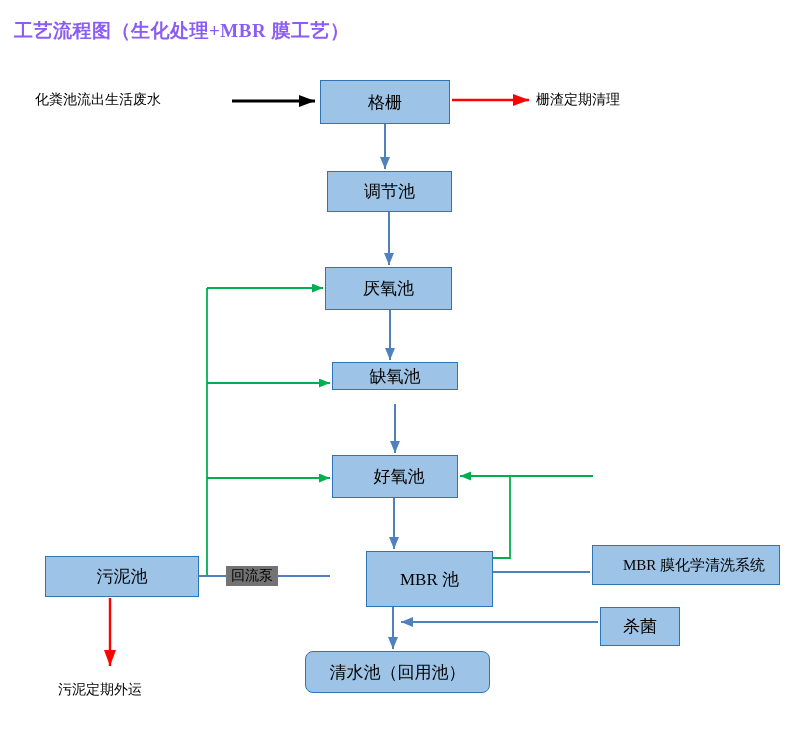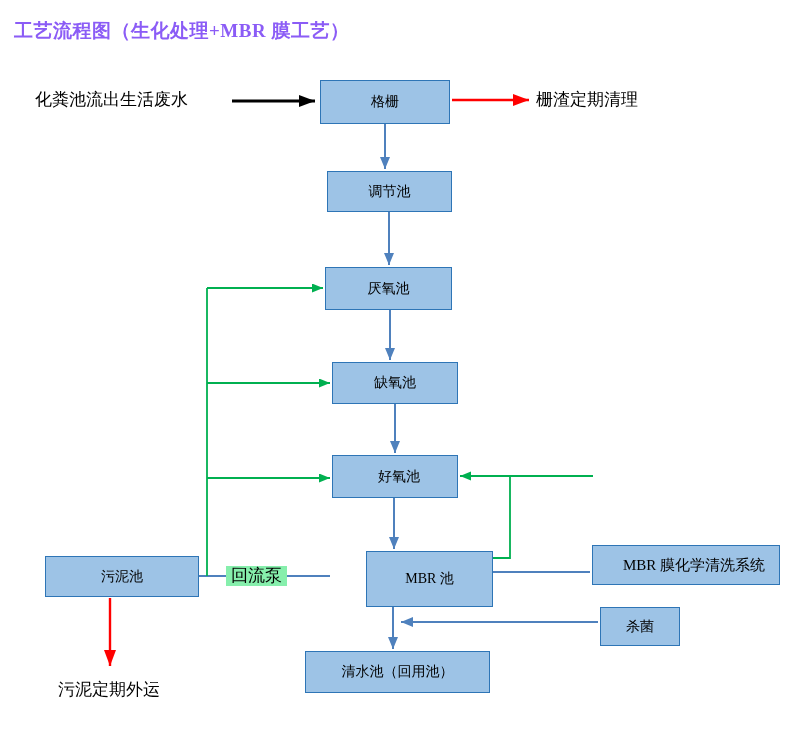--- a/index.html
+++ b/index.html
@@ -33,34 +33,34 @@
     height: 739px;
   }
   .node {
     position: absolute;
     display: flex;
     align-items: center;
     justify-content: center;
     background: var(--box-fill, #9DC3E6);
     border: 1.5px solid var(--box-border, #2E75B6);
     box-sizing: border-box;
-    font-size: 14px;
+    font-size: 17px;
     color: #000000;
     text-align: center;
     white-space: nowrap;
   }
   .plain-label {
     position: absolute;
-    font-size: 17px;
+    font-size: 14px;
     color: #000000;
     line-height: 20px;
     white-space: nowrap;
   }
   .reflux-label {
-    background: #86efac;
+    background: #737373;
     padding: 0 5px;
   }
   
   .flow-line    { stroke: var(--flow-arrow, #4F81BD);   stroke-width: 2;   fill: none; }
   .recycle-line { stroke: var(--recycle-arrow, #00B050); stroke-width: 1.8; fill: none; }
   .alert-line   { stroke: var(--alert-arrow, #FF0000);   stroke-width: 2.4; fill: none; }
   .input-line   { stroke: var(--input-arrow, #000000);   stroke-width: 3;   fill: none; }
   .head-flow    { fill: var(--flow-arrow, #4F81BD); }
   .head-recycle { fill: var(--recycle-arrow, #00B050); }
   .head-alert   { fill: var(--alert-arrow, #FF0000); }
@@ -118,21 +118,21 @@
   <h1 class="title">工艺流程图（生化处理+MBR 膜工艺）</h1>
 
   <div class="plain-label" style="left:35px; top:90px;">化粪池流出生活废水</div>
   <div class="plain-label" style="left:536px; top:90px;">栅渣定期清理</div>
   <div class="plain-label reflux-label" style="left:226px; top:566px;">回流泵</div>
   <div class="plain-label" style="left:58px; top:680px;">污泥定期外运</div>
 
   <div class="node" style="left:320px; top:80px;  width:130px; height:44px;">格栅</div>
   <div class="node" style="left:327px; top:171px; width:125px; height:41px;">调节池</div>
   <div class="node" style="left:325px; top:267px; width:127px; height:43px;">厌氧池</div>
-  <div class="node" style="left:332px; top:362px; width:126px; height:42px;">缺氧池</div>
+  <div class="node" style="left:332px; top:362px; width:126px; height:28px;">缺氧池</div>
   <div class="node" style="left:332px; top:455px; width:126px; height:43px;padding-left:8px;">好氧池</div>
   <div class="node" style="left:330px; top:551px; width:127px; height:56px;margin-left:36px;">MBR 池</div>
-  <div class="node" style="left:305px; top:651px; width:185px; height:42px;">清水池（回用池）</div>
+  <div class="node" style="left:305px; top:651px; width:185px; height:42px;border-radius:8px;">清水池（回用池）</div>
   <div class="node" style="left:592px; top:545px; width:188px; height:40px; font-size:15px;padding-left:16px;">MBR 膜化学清洗系统</div>
   <div class="node" style="left:600px; top:607px; width:80px; height:39px;">杀菌</div>
   <div class="node" style="left:45px; top:556px; width:154px; height:41px;">污泥池</div>
 
 </div>
 
 </body></html>

